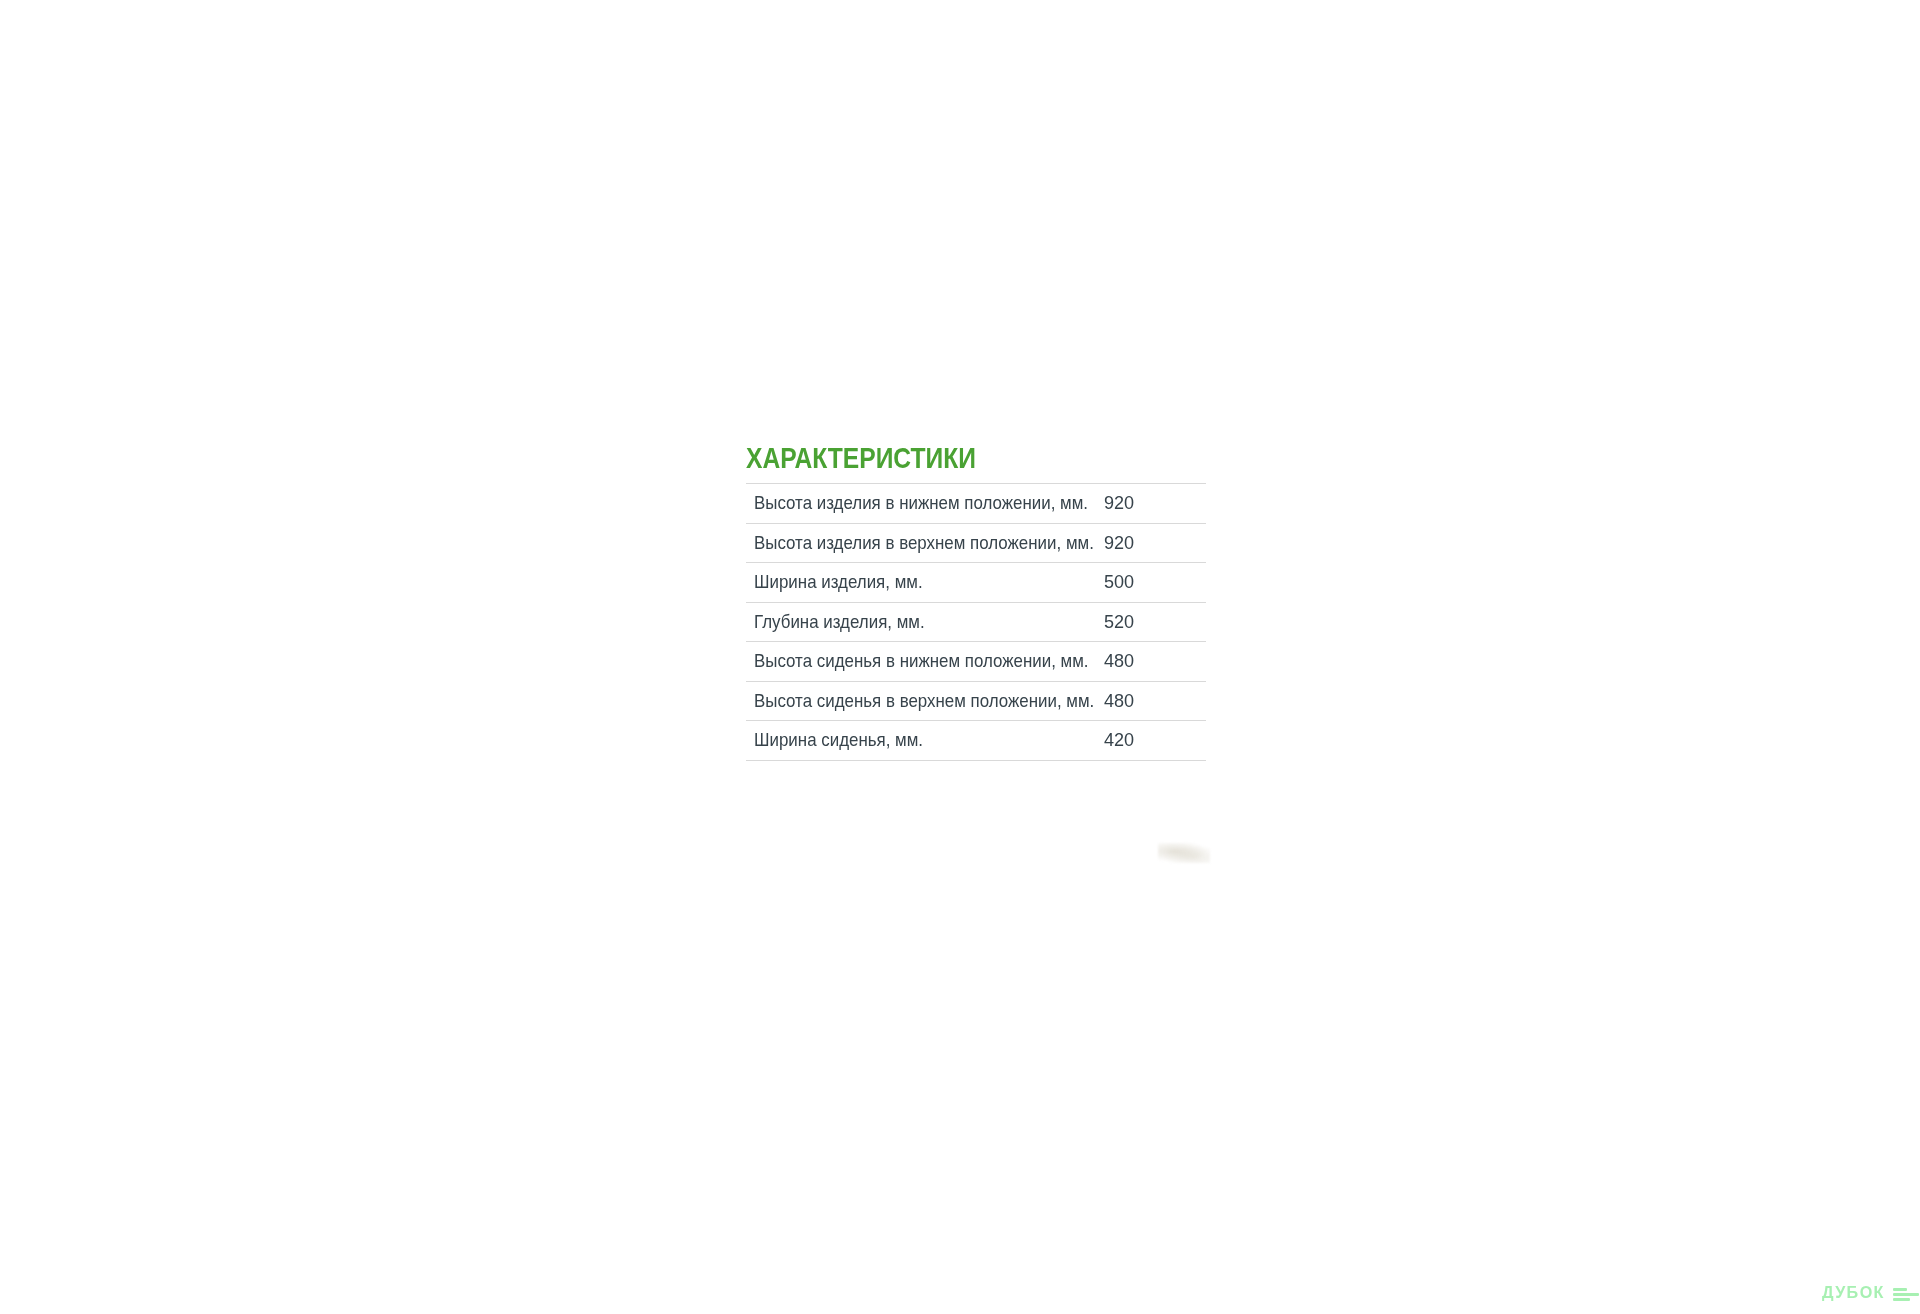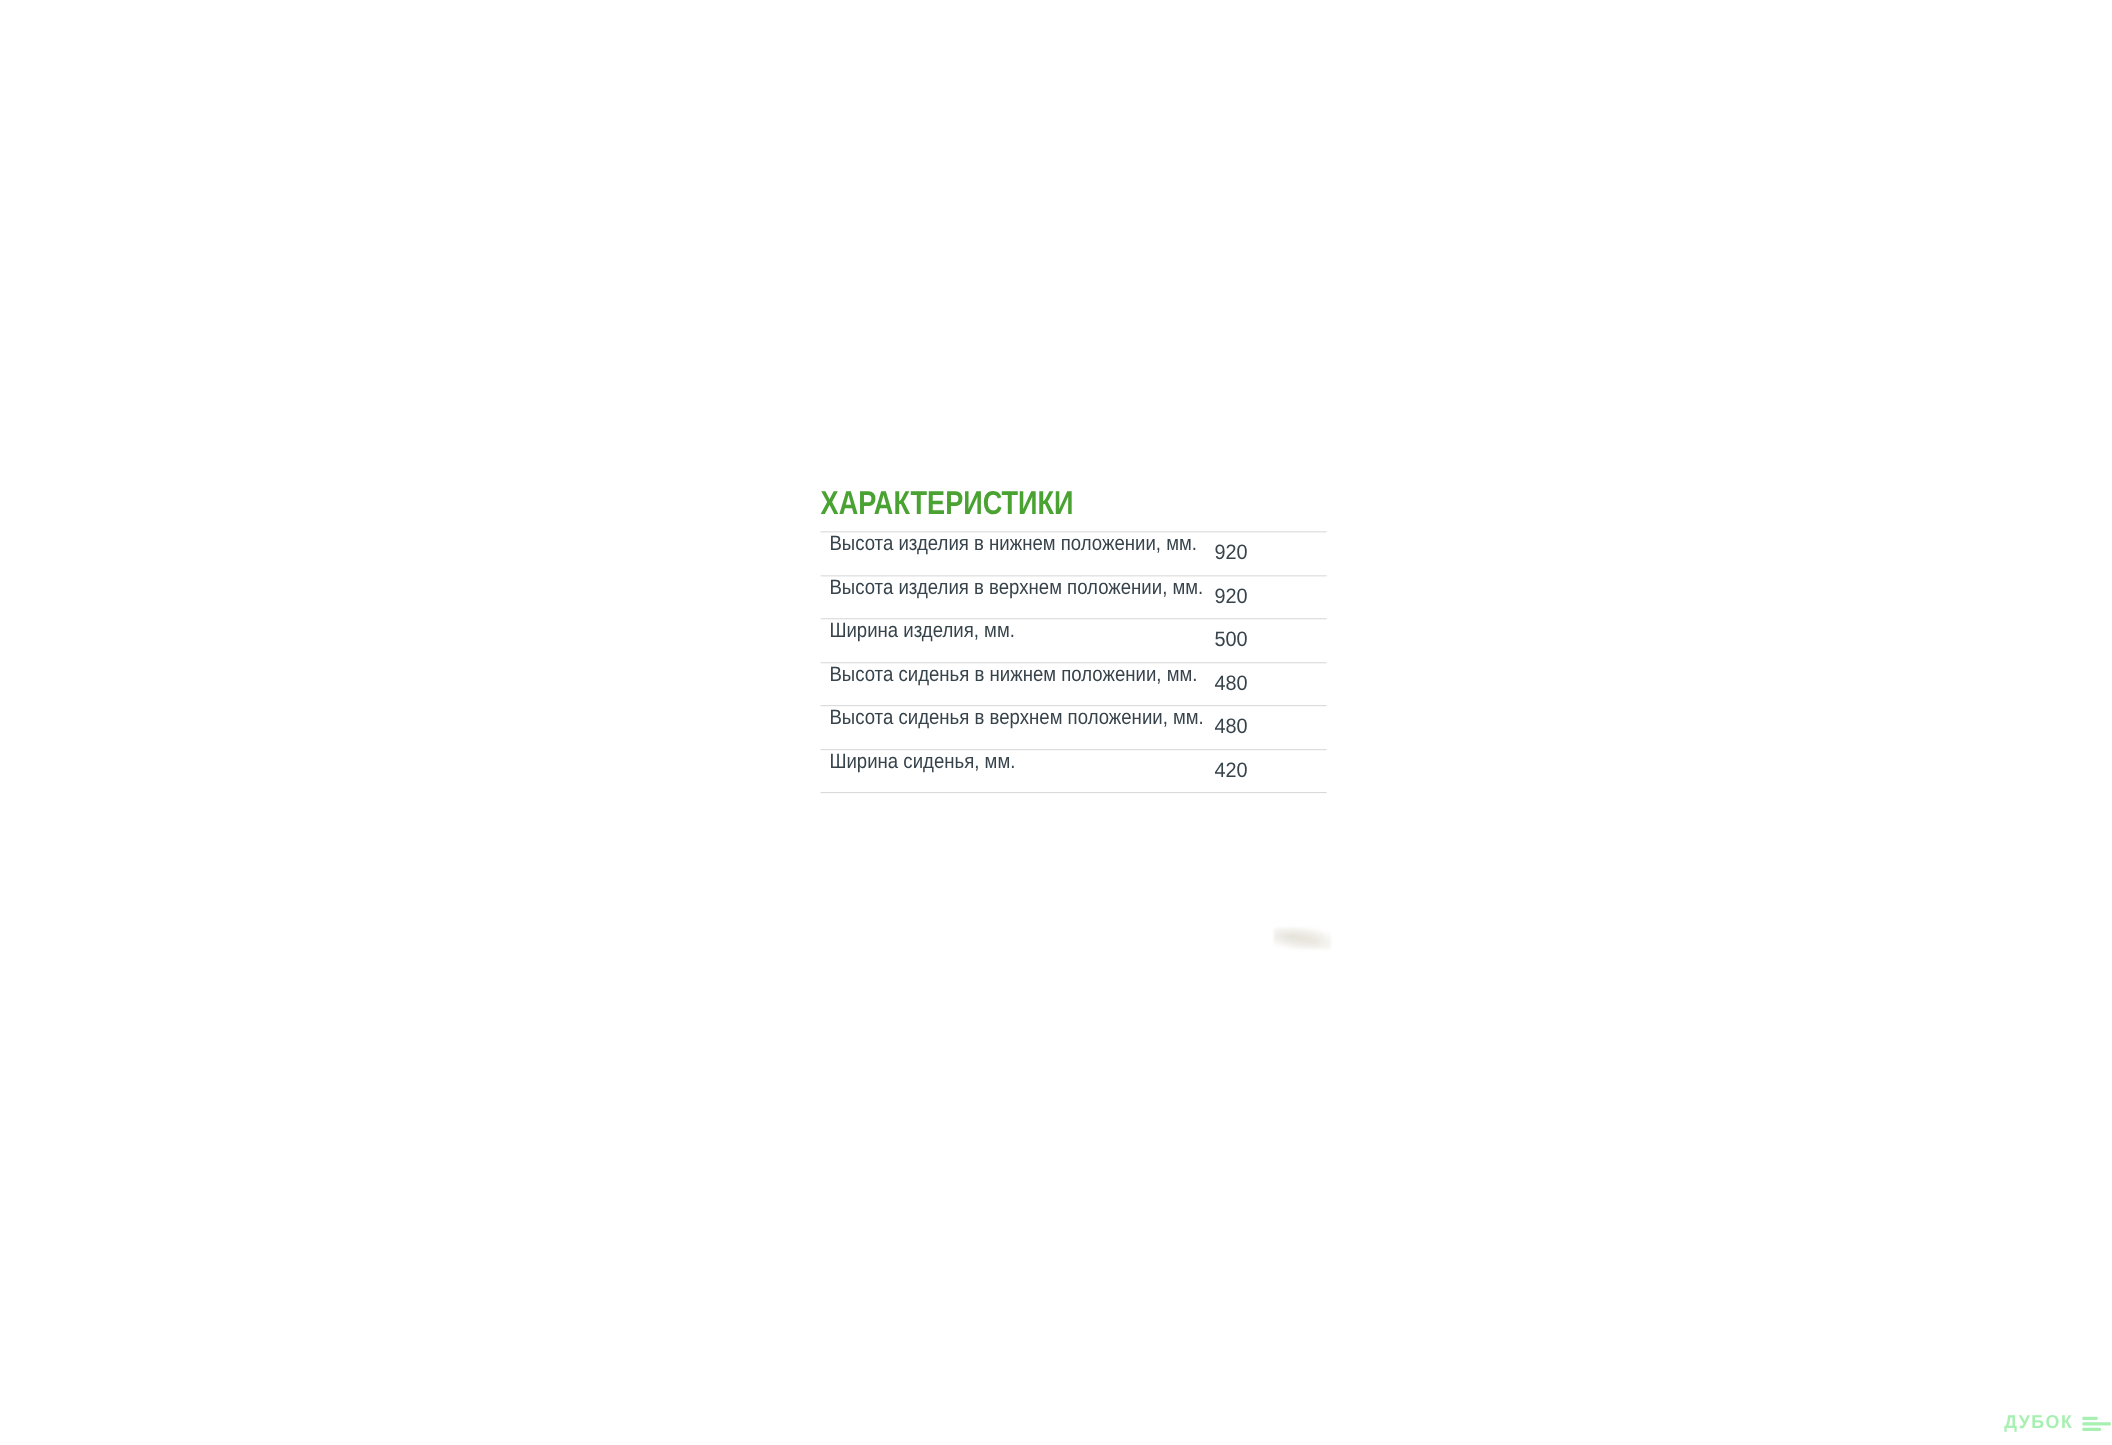--- a/index.html
+++ b/index.html
@@ -28,20 +28,21 @@
   }
   .spec-table {
     margin-top: 11px;
     border-top: 1px solid #d9d9d9;
     width: 460px;
   }
   .spec-row {
     position: relative;
     height: 39.5px;
     display: flex;
+    align-items: center;
     border-bottom: 1px solid #d9d9d9;
   }
   .spec-label {
     display: inline-block;
     margin-left: 8px;
     font-size: 19px;
     color: #37434b;
     transform: scaleX(0.89);
     transform-origin: left center;
     white-space: nowrap;
@@ -116,20 +117,24 @@
       <div class="spec-row">
         <span class="spec-label">Высота изделия в верхнем положении, мм.</span>
         <span class="spec-value">920</span>
       </div>
 
       <div class="spec-row">
         <span class="spec-label">Ширина изделия, мм.</span>
         <span class="spec-value">500</span>
       </div>
 
+      <div class="spec-row">
+        <span class="spec-label">Глубина изделия, мм.</span>
+        <span class="spec-value">520</span>
+      </div>
 
       <div class="spec-row">
         <span class="spec-label">Высота сиденья в нижнем положении, мм.</span>
         <span class="spec-value">480</span>
       </div>
 
       <div class="spec-row">
         <span class="spec-label">Высота сиденья в верхнем положении, мм.</span>
         <span class="spec-value">480</span>
       </div>

